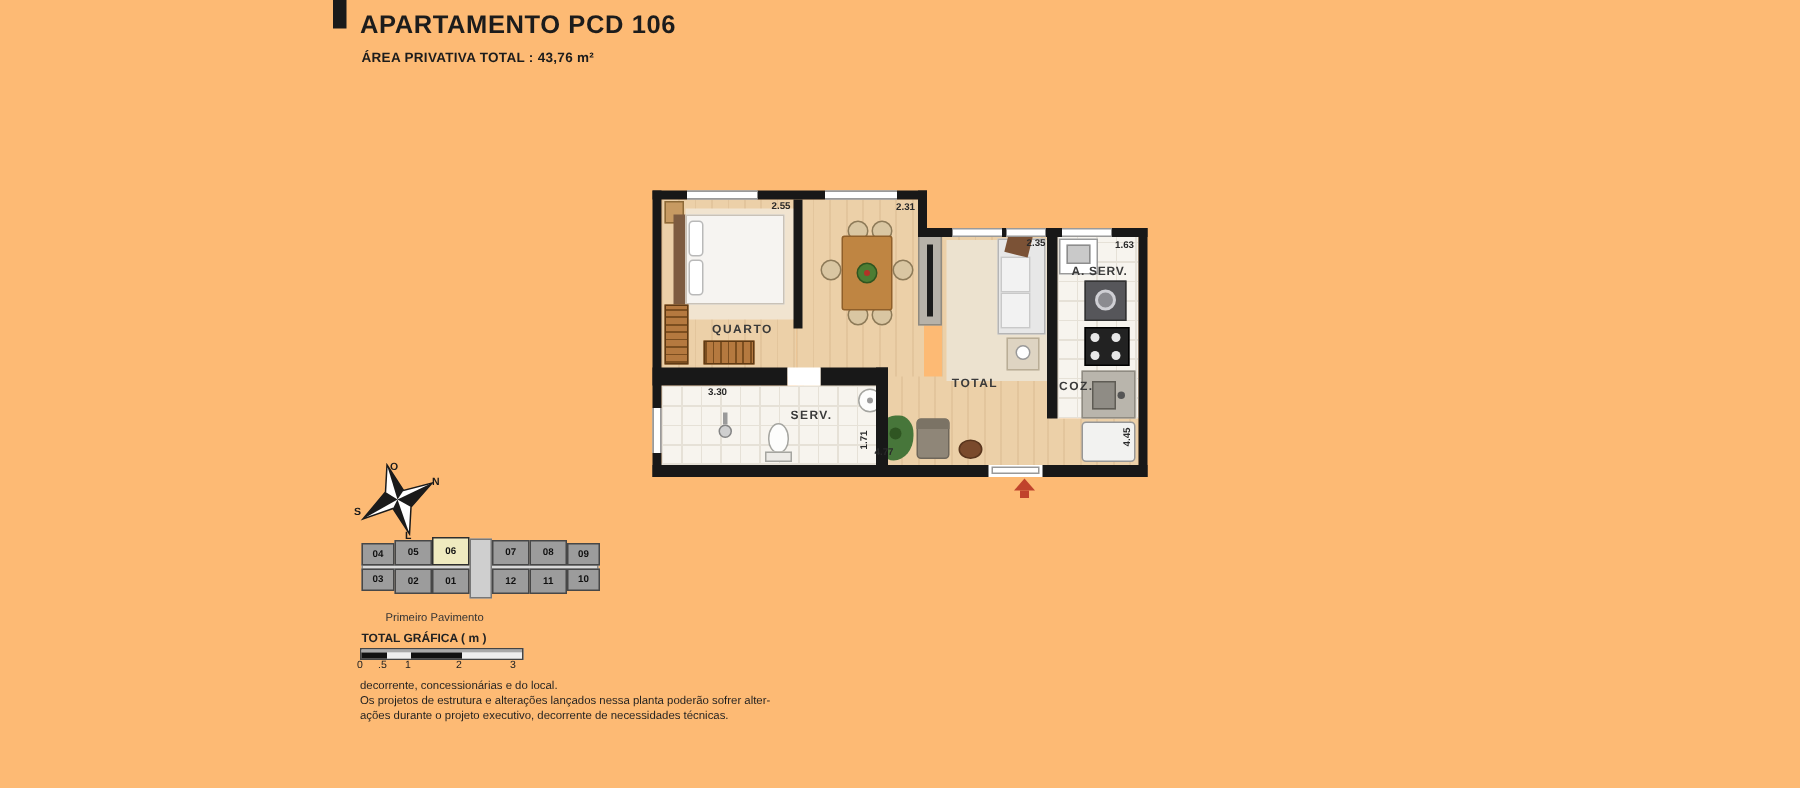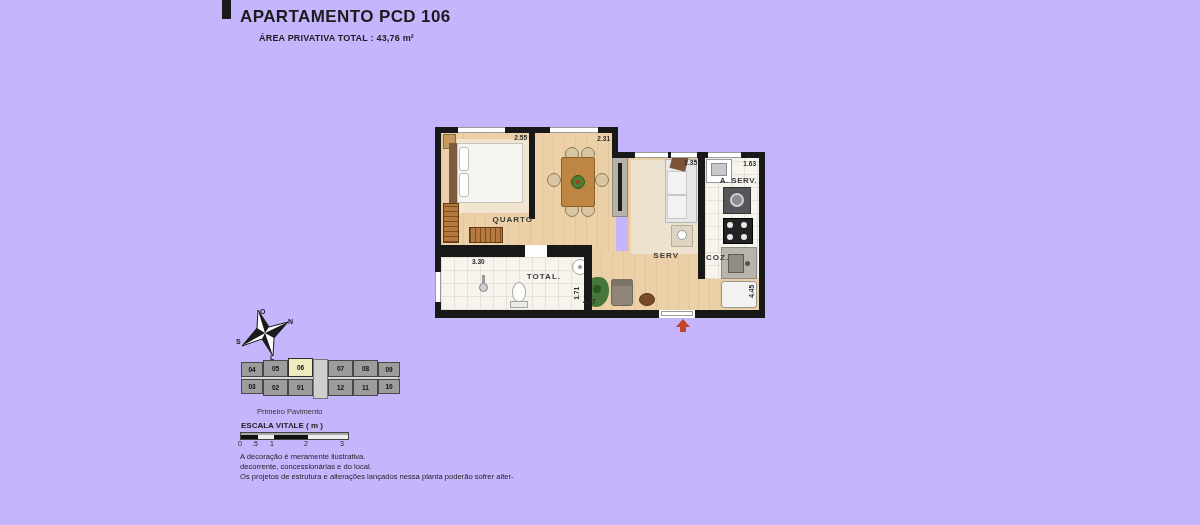--- a/index.html
+++ b/index.html
@@ -1,34 +1,34 @@
 <!DOCTYPE html>
 <html><head>
 <meta charset="utf-8">
 <style>
   html,body{margin:0;padding:0;background:#fff;}
-  #canvas{position:relative;width:1200px;height:525px;background:#c4b5fd;overflow:hidden;
+  #canvas{position:relative;width:1200px;height:525px;background:#fdba74;overflow:hidden;
           font-family:"Liberation Sans",sans-serif;}
   
   #title-tick{position:absolute;left:222px;top:0;width:9px;height:19px;background:#1a1a1a;}
   #page-title{position:absolute;left:240px;top:7px;font-size:17px;font-weight:bold;color:#1c1c1c;letter-spacing:.4px;}
-  #page-subtitle{position:absolute;left:259px;top:33px;font-size:9px;font-weight:bold;color:#1c1c1c;letter-spacing:.2px;}
+  #page-subtitle{position:absolute;left:241px;top:33px;font-size:9px;font-weight:bold;color:#1c1c1c;letter-spacing:.2px;}
   #logo{position:absolute;left:735px;top:8px;width:120px;height:48px;}
   #logo-square{position:absolute;left:23px;top:3px;width:41px;height:41px;background:#d8d0ab;}
   #logo-text{position:absolute;left:7px;top:13px;font-size:19px;font-weight:bold;color:#2d3138;letter-spacing:5px;}
   
   #plan{position:absolute;left:435px;top:127px;width:330px;height:210px;}
   .wall{position:absolute;background:#181818;z-index:5;}
   .window-h{position:absolute;background:#fff;border-top:1px solid #9a9a9a;border-bottom:1px solid #9a9a9a;box-sizing:border-box;z-index:6;}
   .window-v{position:absolute;background:#fff;border-left:1px solid #9a9a9a;border-right:1px solid #9a9a9a;box-sizing:border-box;z-index:6;}
   .wood{background:#ecd0a8;background-image:repeating-linear-gradient(90deg,rgba(120,70,20,.08) 0 1px,transparent 1px 11px);}
   .tile{background:#f7f4ee;background-image:repeating-linear-gradient(0deg,#e6e1d7 0 1px,transparent 1px 13px),repeating-linear-gradient(90deg,#e6e1d7 0 1px,transparent 1px 13px);}
   .floor{position:absolute;z-index:1;}
   .furn{position:absolute;z-index:3;box-sizing:border-box;}
-  .room-label{position:absolute;font-size:8px;font-weight:bold;color:#3a3a3a;letter-spacing:1px;z-index:7;text-align:right;}
+  .room-label{position:absolute;font-size:8px;font-weight:bold;color:#3a3a3a;letter-spacing:1px;z-index:7;text-align:center;}
   .dim{position:absolute;font-size:6.5px;font-weight:bold;color:#2a2a2a;z-index:7;}
   .dim-v{writing-mode:vertical-rl;transform:rotate(180deg);}
   .chair{position:absolute;width:14px;height:14px;border-radius:50%;background:#d9c6a2;border:1px solid #8d7a58;z-index:2;box-sizing:border-box;}
   .slats-v{background:#b5793f;background-image:repeating-linear-gradient(90deg,#7c4e1f 0 1px,transparent 1px 5px);border:1px solid #5f3a14;}
   .slats-h{background:#b5793f;background-image:repeating-linear-gradient(0deg,#7c4e1f 0 1px,transparent 1px 5px);border:1px solid #5f3a14;}
   
   #compass{position:absolute;left:236px;top:306px;width:62px;height:58px;}
   .compass-letter{position:absolute;font-size:7px;font-weight:bold;color:#1a1a1a;}
   
   #keyplan{position:absolute;left:239px;top:357px;width:164px;height:44px;}
@@ -143,22 +143,22 @@
     <div class="window-h" style="left:115px;top:0;width:48px;height:6px;"></div>
     <div class="window-h" style="left:200px;top:25px;width:33px;height:6px;"></div>
     <div class="window-h" style="left:236px;top:25px;width:26px;height:6px;"></div>
     <div class="window-h" style="left:273px;top:25px;width:33px;height:6px;"></div>
     <div class="window-v" style="left:0;top:145px;width:6px;height:30px;"></div>
     <div class="window-h" style="left:90px;top:118px;width:22px;height:12px;border:none;"></div>
     <div class="window-h" style="left:224px;top:183px;width:36px;height:8px;border:none;"></div>
     <div class="furn" style="left:226px;top:184px;width:32px;height:5px;background:#fff;border:1px solid #999;z-index:8;"></div>
 
     <div class="room-label" style="left:22px;top:88px;width:76px;">QUARTO</div>
-    <div class="room-label" style="left:186px;top:124px;width:58px;">SERV</div>
-    <div class="room-label" style="left:86px;top:145px;width:40px;">TOTAL.</div>
+    <div class="room-label" style="left:186px;top:124px;width:58px;">TOTAL</div>
+    <div class="room-label" style="left:86px;top:145px;width:40px;">SERV.</div>
     <div class="room-label" style="left:271px;top:126px;width:24px;text-align:left;">COZ.</div>
     <div class="room-label" style="left:274px;top:49px;width:48px;letter-spacing:.5px;">A. SERV.</div>
 
     <div class="dim" style="left:58px;top:7px;width:34px;text-align:right;">2.55</div>
     <div class="dim" style="left:141px;top:8px;width:34px;text-align:right;">2.31</div>
     <div class="dim" style="left:238px;top:32px;width:24px;text-align:right;">2.35</div>
     <div class="dim" style="left:300px;top:33px;width:21px;text-align:right;">1.63</div>
     <div class="dim" style="left:37px;top:131px;">3.30</div>
     <div class="dim dim-v" style="left:138px;top:160px;">1.71</div>
     <div class="dim" style="left:148px;top:171px;">4.77</div>
@@ -195,33 +195,33 @@
     <div class="unit" style="left:139px;top:5px;width:22px;height:15px;">09</div>
     <div class="unit" style="left:2px;top:22px;width:22px;height:15px;">03</div>
     <div class="unit" style="left:24px;top:22px;width:25px;height:17px;">02</div>
     <div class="unit" style="left:49px;top:22px;width:25px;height:17px;">01</div>
     <div class="unit" style="left:89px;top:22px;width:25px;height:17px;">12</div>
     <div class="unit" style="left:114px;top:22px;width:25px;height:17px;">11</div>
     <div class="unit" style="left:139px;top:22px;width:22px;height:15px;">10</div>
   </div>
   <div id="keyplan-caption">Primeiro Pavimento</div>
 
-  <div id="scale-label">ESCALA VITΛLE ( m )</div>
+  <div id="scale-label">TOTAL GRÁFICA ( m )</div>
   <div id="scale-bar">
     <div id="scale-top"></div>
     <div class="scale-seg" style="left:0;width:17px;background:#111;"></div>
     <div class="scale-seg" style="left:17px;width:16px;background:#eee;"></div>
     <div class="scale-seg" style="left:33px;width:34px;background:#111;"></div>
     <div class="scale-seg" style="left:67px;width:40px;background:#eee;"></div>
   </div>
   <span class="scale-tick" style="left:238px;">0</span>
   <span class="scale-tick" style="left:252px;">.5</span>
   <span class="scale-tick" style="left:270px;">1</span>
   <span class="scale-tick" style="left:304px;">2</span>
   <span class="scale-tick" style="left:340px;">3</span>
 
   <div id="disclaimer">
-    <div>A decoração é meramente ilustrativa.</div>
     <div>decorrente, concessionárias e do local.</div>
     <div>Os projetos de estrutura e alterações lançados nessa planta poderão sofrer alter-</div>
+    <div>ações durante o projeto executivo, decorrente de necessidades técnicas.</div>
   </div>
 
 </div>
 
 </body></html>

